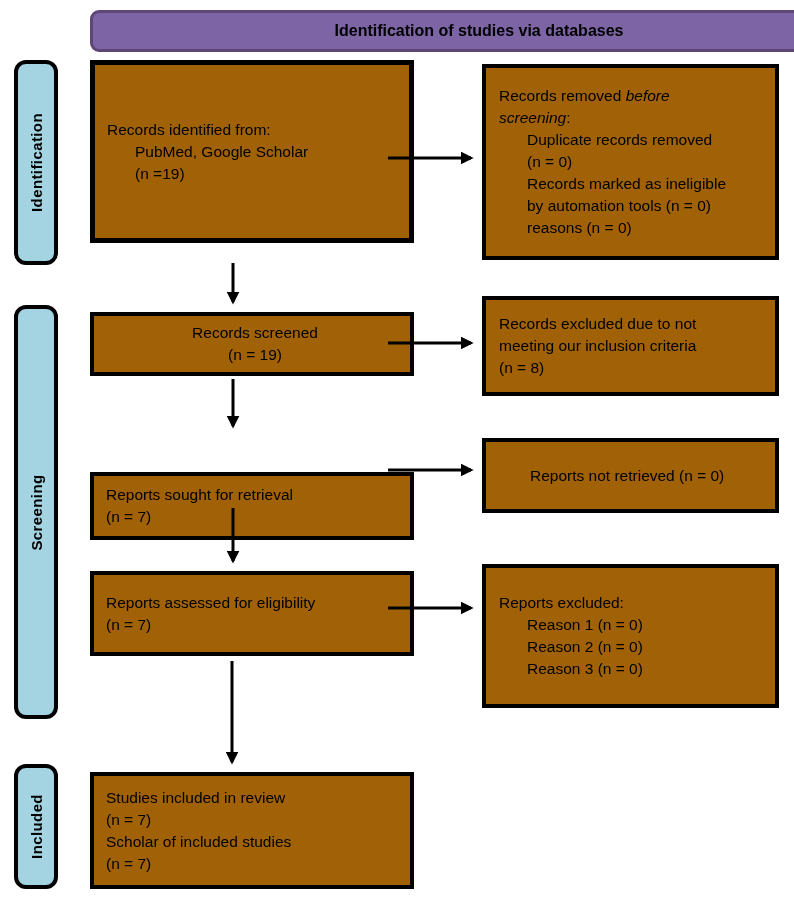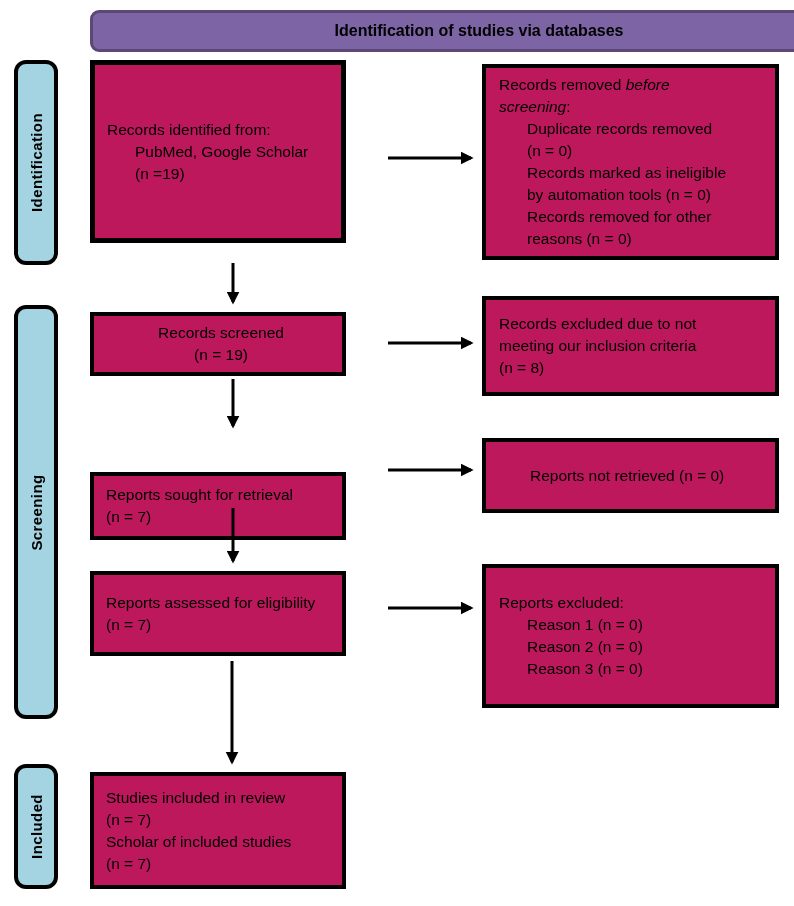--- a/index.html
+++ b/index.html
@@ -25,28 +25,28 @@
   }
   .stage-bar .stage-label{
     transform:rotate(-90deg); white-space:nowrap;
     font-size:15px; font-weight:bold; letter-spacing:0.4px;
   }
   .stage-identification{top:60px; height:205px;}
   .stage-screening{top:305px; height:414px;}
   .stage-included{top:764px; height:125px;}
 
   .box{
-    position:absolute; background:#be185d; border:4px solid var(--box-border);
+    position:absolute; background:#a16207; border:4px solid var(--box-border);
     display:flex; flex-direction:column; justify-content:center;
     font-size:15.5px; line-height:22px;
   }
   .box .line{white-space:nowrap;}
   .box .line.indent{margin-left:28px;}
   .box .it{font-style:italic;}
-  .box-left{left:90px; width:256px; padding-left:12px; padding-right:6px;}
+  .box-left{left:90px; width:324px; padding-left:12px; padding-right:6px;}
   .box-right{left:482px; width:297px; padding-left:13px; padding-right:6px;}
   .box-records-identified{top:60px; height:183px; border-width:5px;}
   .box-records-removed{top:64px; height:196px;}
   .box-records-screened{top:312px; height:64px;text-align:center;}
   .box-records-excluded{top:296px; height:100px;}
   .box-reports-sought{top:436px; height:68px;margin-top:36px;}
   .box-reports-not-retrieved{top:438px; height:75px;padding-left:44px;}
   .box-reports-assessed{top:571px; height:85px;}
   .box-reports-excluded{top:564px; height:144px;}
   .box-studies-included{top:772px; height:117px;}
@@ -80,21 +80,20 @@
     <div class="line indent">(n =19)</div>
   </div>
 
   <div class="box box-right box-records-removed">
     <div class="line"><span>Records removed </span><span class="it">before</span></div>
     <div class="line"><span class="it">screening</span><span>:</span></div>
     <div class="line indent">Duplicate records removed</div>
     <div class="line indent">(n = 0)</div>
     <div class="line indent">Records marked as ineligible</div>
     <div class="line indent">by automation tools (n = 0)</div>
-    <div class="line indent">Records removed for other</div>
     <div class="line indent">reasons (n = 0)</div>
   </div>
 
   <div class="box box-left box-records-screened">
     <div class="line">Records screened</div>
     <div class="line">(n = 19)</div>
   </div>
 
   <div class="box box-right box-records-excluded">
     <div class="line">Records excluded due to not</div>

